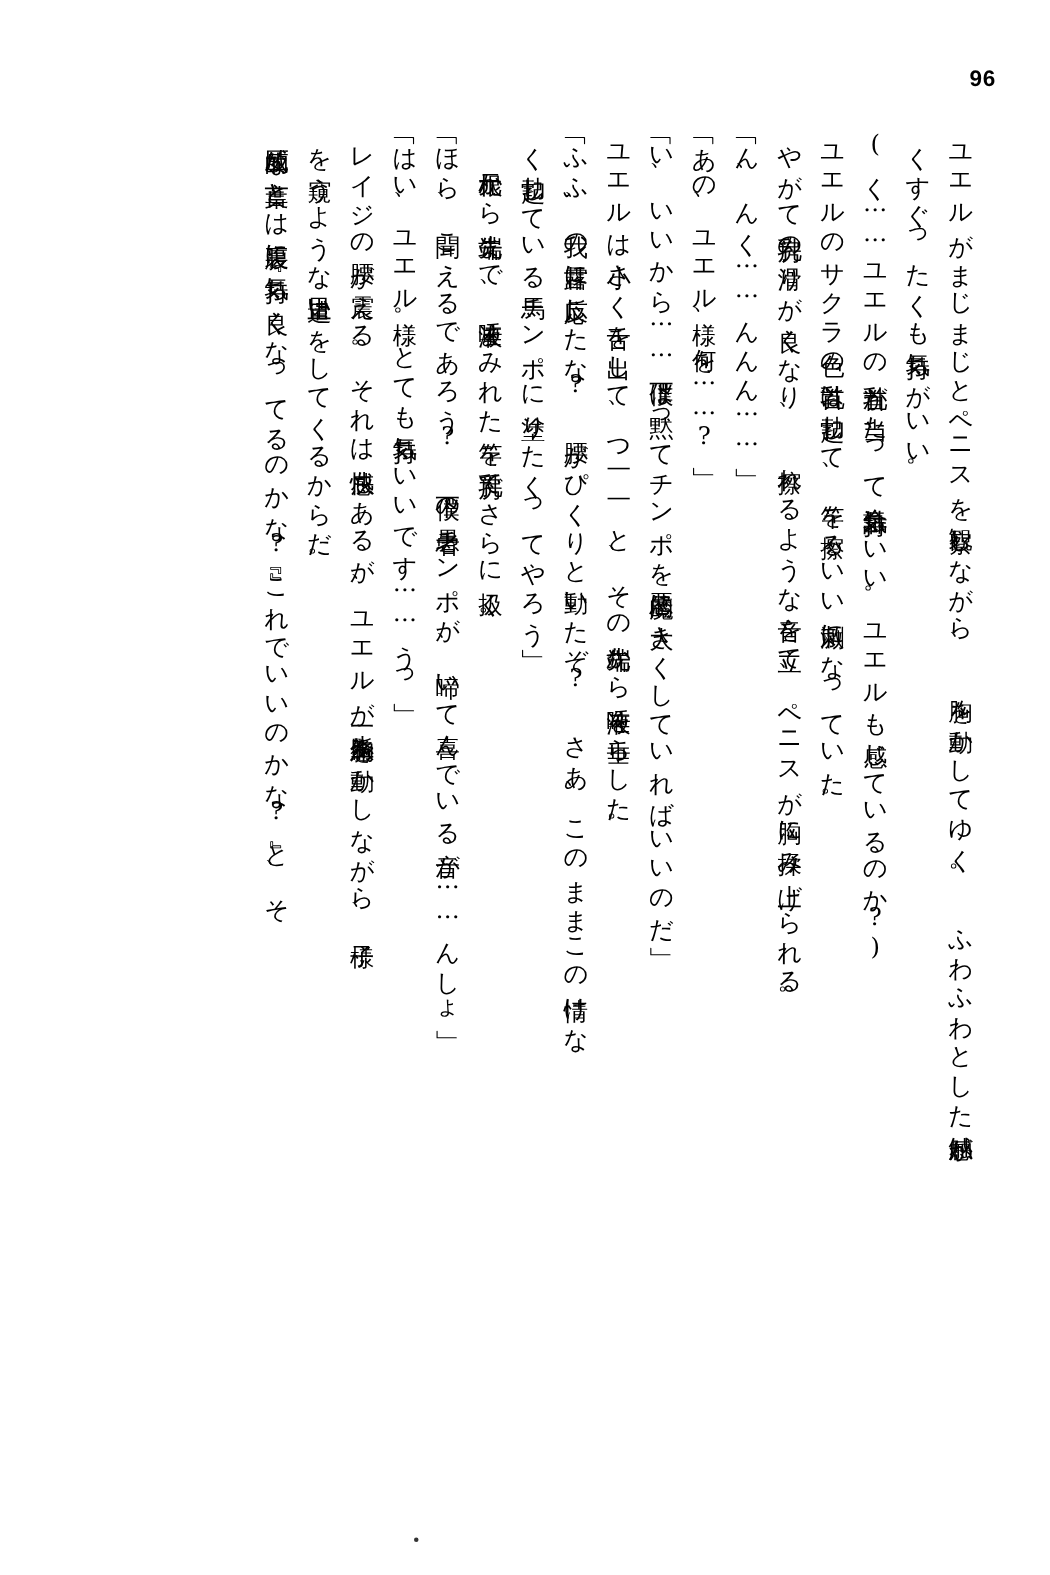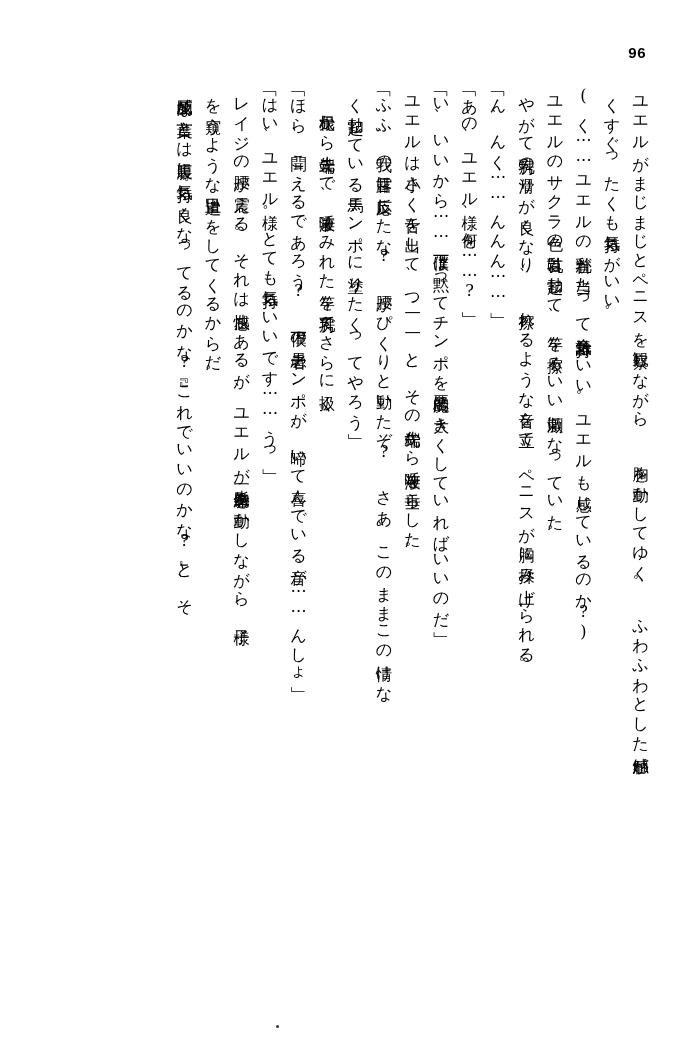--- a/index.html
+++ b/index.html
@@ -17,21 +17,21 @@
   .page {
     position: relative;
     width: 700px;
     height: 1050px;
     box-sizing: border-box;
     background: #ffffff;
   }
   .page-number {
     position: absolute;
     top: 44px;
-    right: 54px;
+    right: 36px;
     font-size: 15px;
     font-weight: bold;
     font-family: "Liberation Sans", sans-serif;
     letter-spacing: 0.5px;
   }
   .text-block {
     position: absolute;
     top: 86px;
     right: 52px;
     left: 52px;

